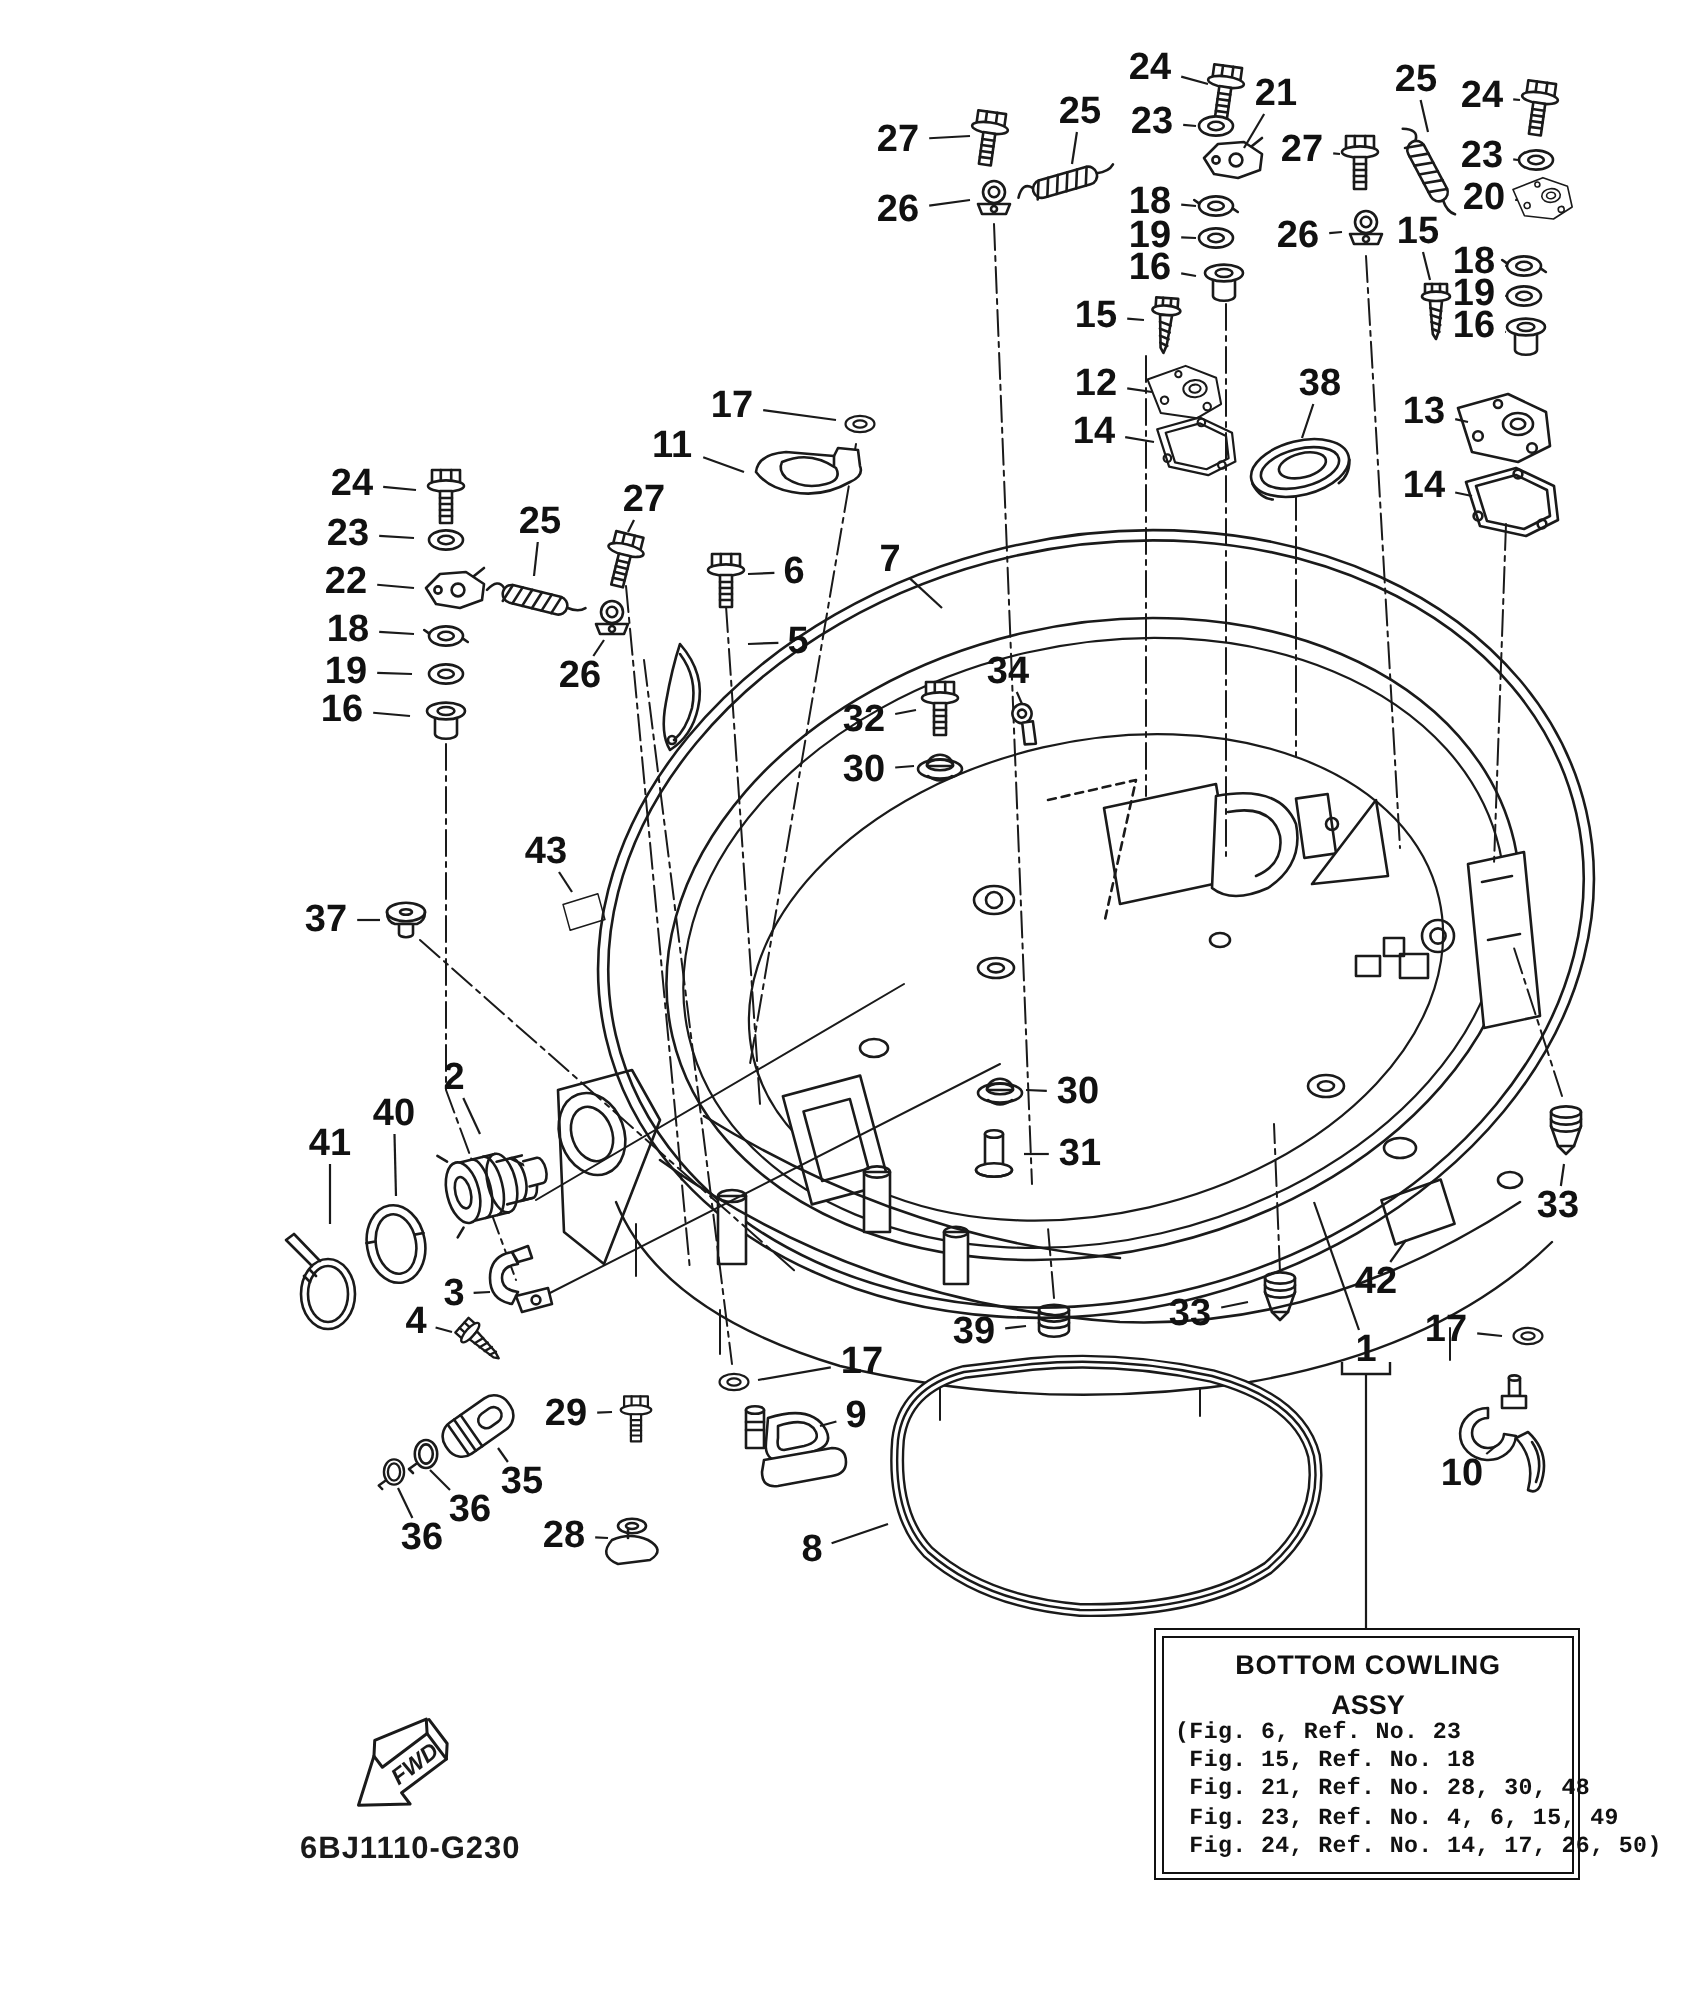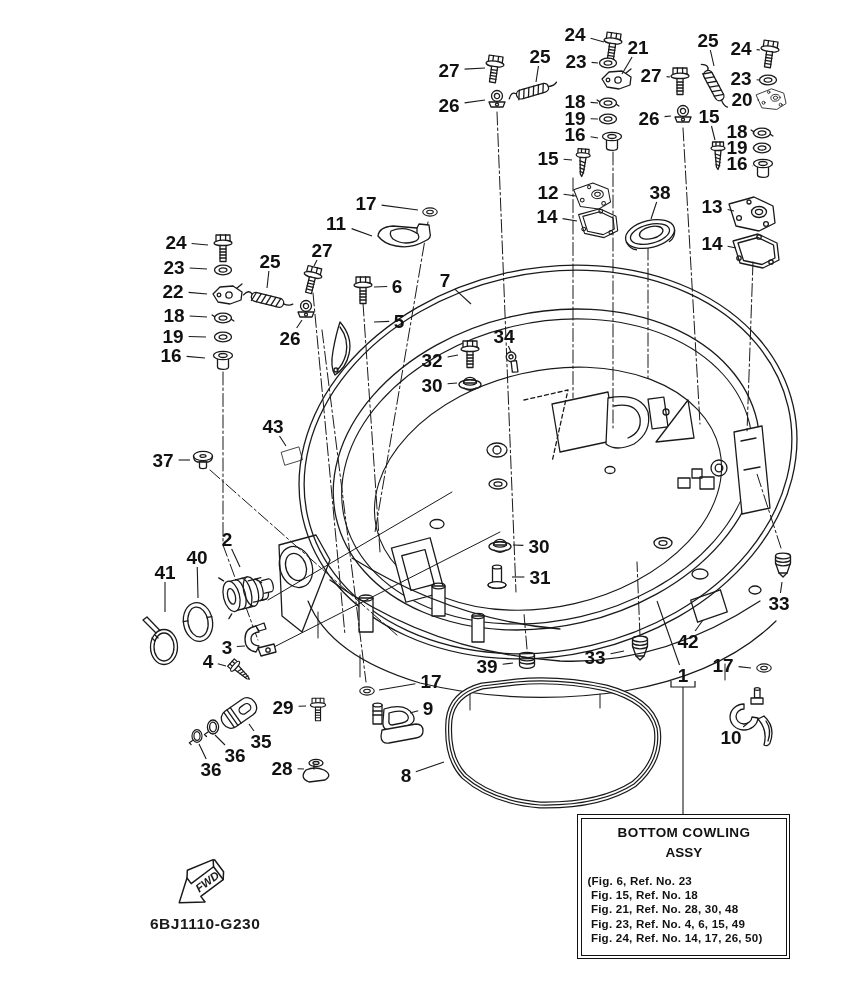--- a/index.html
+++ b/index.html
@@ -1,25 +1,25 @@
 <!DOCTYPE html>
 <html><head>
 <meta charset="utf-8">
 <style>
   html,body{margin:0;padding:0;background:#fff;}
   #stage{position:relative;width:842px;height:1001px;background:#fff;overflow:hidden;
          font-family:"Liberation Sans",sans-serif;color:#111;}
   svg text{font-family:"Liberation Sans",sans-serif;}
-  .info-box{position:absolute;left:577px;top:814px;width:213px;height:145px;
+  .info-box{position:absolute;left:577px;top:814px;width:213px;height:126px;
             border:1.6px solid #111;background:#fff;box-sizing:border-box;padding:2.5px;}
   .info-box-inner{border:1.2px solid #111;height:100%;box-sizing:border-box;
             padding:3px 5px 0 6px;font-weight:bold;}
   .ib-title{text-align:center;font-size:13.5px;letter-spacing:.4px;margin-top:3px;}
-  .ib-assy{text-align:center;font-size:13.5px;margin:5px 0 14px;}
-  .ib-line{font-size:11.6px;line-height:14.4px;white-space:pre;letter-spacing:.2px;}
+  .ib-assy{text-align:center;font-size:13.5px;margin:5px 0 0;}
+  .ib-line{font-size:11.6px;line-height:14.4px;white-space:pre;letter-spacing:.2px;font-family:Liberation Mono, monospace;}
 </style>
 </head>
 <body>
 
 <div id="stage">
 
   <svg width="842" height="1001" viewBox="0 0 842 1001">
     <defs>
       <g id="g-bolt">
         <path d="M-7,-8 h14 v7 h-14 z"></path>

